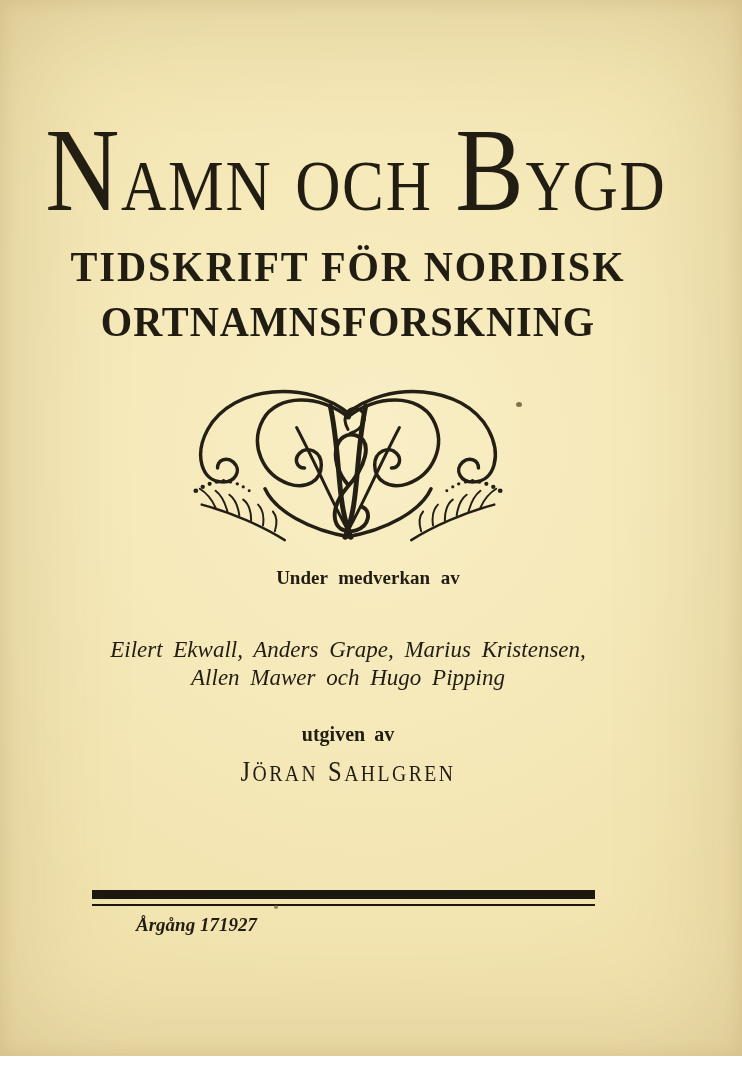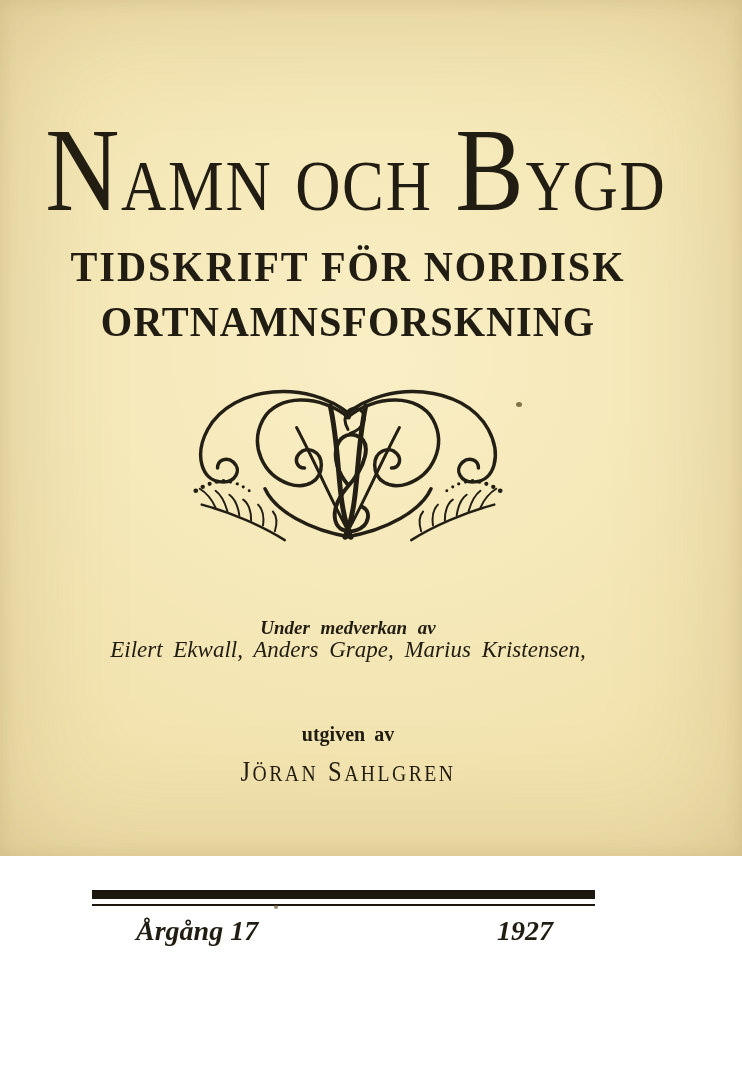--- a/index.html
+++ b/index.html
@@ -1,21 +1,21 @@
 <!DOCTYPE html>
 <html><head>
 <meta charset="utf-8">
 <style>
   html,body{margin:0;padding:0;}
   body{
     width:742px;height:1080px;overflow:hidden;
     font-family:"Liberation Serif","DejaVu Serif",serif;
   }
   .page{
-    position:relative;width:742px;height:856px;
+    position:relative;width:742px;height:1056px;
     background:
       radial-gradient(ellipse 120% 90% at 50% 42%, rgba(255,248,216,.55), rgba(0,0,0,0) 60%),
       #f2e3ae;
     color:#221d13;
   }
   .page::after{
     content:"";position:absolute;inset:0;pointer-events:none;
     box-shadow:inset 0 0 130px rgba(122,92,34,.22), inset 0 0 18px rgba(122,92,34,.12);
   }
   .band{position:absolute;left:0;width:696px;text-align:center;line-height:1;}
@@ -26,38 +26,38 @@
   .title .sc{font-size:72px;}
   .title .wgap{display:inline-block;width:26px;}
   .subtitle{font-weight:bold;transform:scaleX(.96);transform-origin:50% 0;white-space:nowrap;}
   .subtitle1{top:246px;font-size:42px;letter-spacing:2px;}
   .subtitle2{top:301px;font-size:42px;letter-spacing:1px;}
 
   
   .ornament{position:absolute;left:178px;top:386px;width:340px;height:168px;}
 
   
-  .medverkan{top:618px;font-size:19px;font-weight:bold;font-style:italic;word-spacing:6px;}
+  .medverkan{top:568px;font-size:19px;font-weight:bold;word-spacing:6px;margin-left:20px;}
   .contrib1{top:638px;font-size:23px;font-style:italic;word-spacing:5px;}
   .contrib2{top:666px;font-size:23px;font-style:italic;word-spacing:5px;}
 
   
   .utgiven{top:724px;font-size:20px;font-weight:bold;word-spacing:4px;}
   .editor{top:756px;letter-spacing:3px;transform:scaleX(.82);transform-origin:50% 0;white-space:nowrap;}
   .editor .cap{font-size:30px;}
   .editor .sc{font-size:24px;}
   .editor .wgap{display:inline-block;width:12px;}
 
   
   .rule-thick{position:absolute;left:92px;top:890px;width:503px;height:9px;background:#1c180f;}
   .rule-thin{position:absolute;left:92px;top:904px;width:503px;height:2px;background:#1c180f;}
   .issue-row{
     position:absolute;left:92px;top:914px;width:503px;box-sizing:border-box;
-    padding:0 42px 0 44px;display:flex;justify-content:space-between;
-    font-size:28px;font-weight:bold;font-style:italic;line-height:1.2;
+    padding:0 42px 0 44px;display:flex;
+    font-size:19px;font-weight:bold;font-style:italic;line-height:1.2;
   }
 
   .speck{position:absolute;border-radius:50%;background:#6d5c38;}
   .speck1{left:516px;top:402px;width:6px;height:5px;opacity:.85;}
   .speck2{left:274px;top:905px;width:4px;height:4px;opacity:.7;}
 </style>
 </head>
 <body>
 
 <div class="page">
@@ -97,20 +97,21 @@
     </g>
     <use href="#halfL" transform="translate(340,0) scale(-1,1)"></use>
     <g fill="none" stroke="#241f15" stroke-linecap="round">
       <path d="M170,44 C162,30 172,18 182,24 C191,30 186,44 172,48" stroke-width="3"></path>
       <path d="M170,100 C148,74 158,44 178,50 C196,56 188,82 168,104 C148,128 156,152 178,146 C192,142 194,126 184,122" stroke-width="4"></path>
     </g>
   </svg>
 
   <div class="band medverkan">Under medverkan av</div>
   <div class="band contrib1">Eilert Ekwall, Anders Grape, Marius Kristensen,</div>
+  <div class="band contrib2">Allen Mawer och Hugo Pipping</div>
 
   <div class="band utgiven">utgiven av</div>
   <div class="band editor">
     <span class="cap">J</span><span class="sc">ÖRAN</span><span class="wgap"></span><span class="cap">S</span><span class="sc">AHLGREN</span>
   </div>
 
   <div class="rule-thick"></div>
   <div class="rule-thin"></div>
 
   <div class="issue-row">

